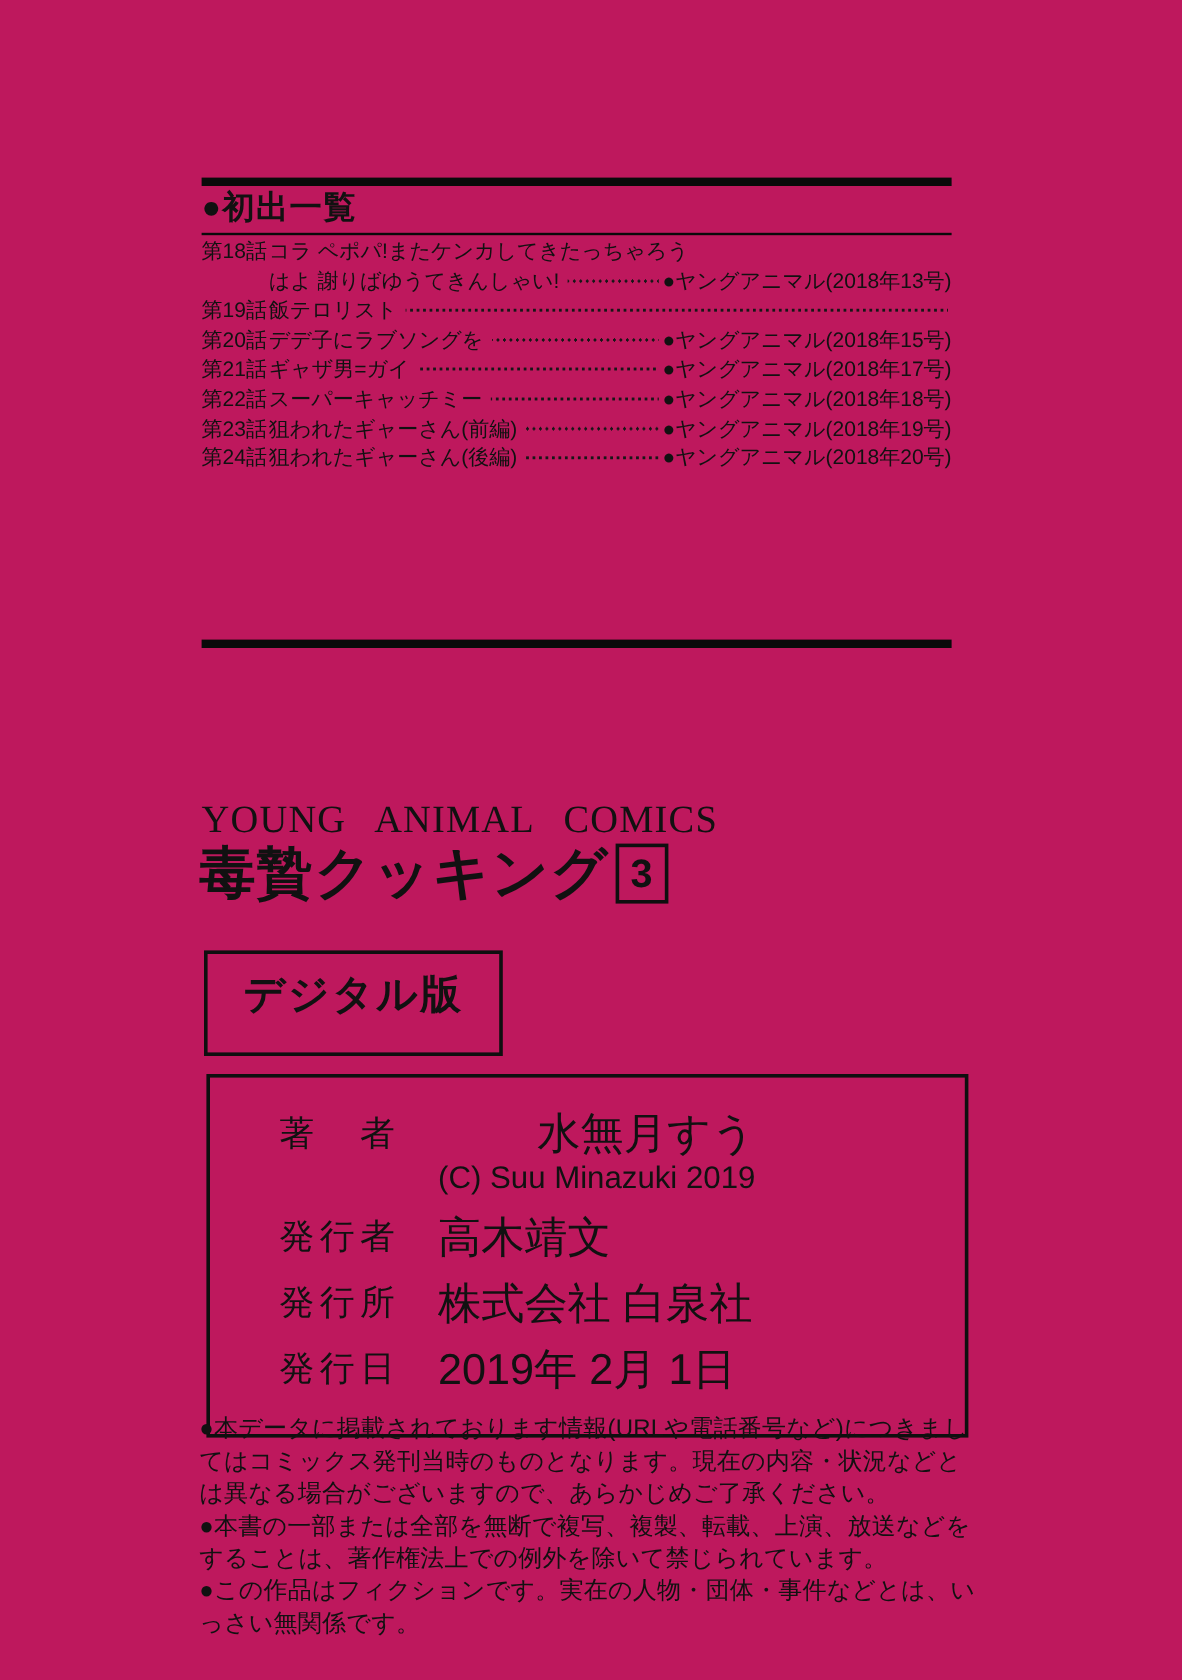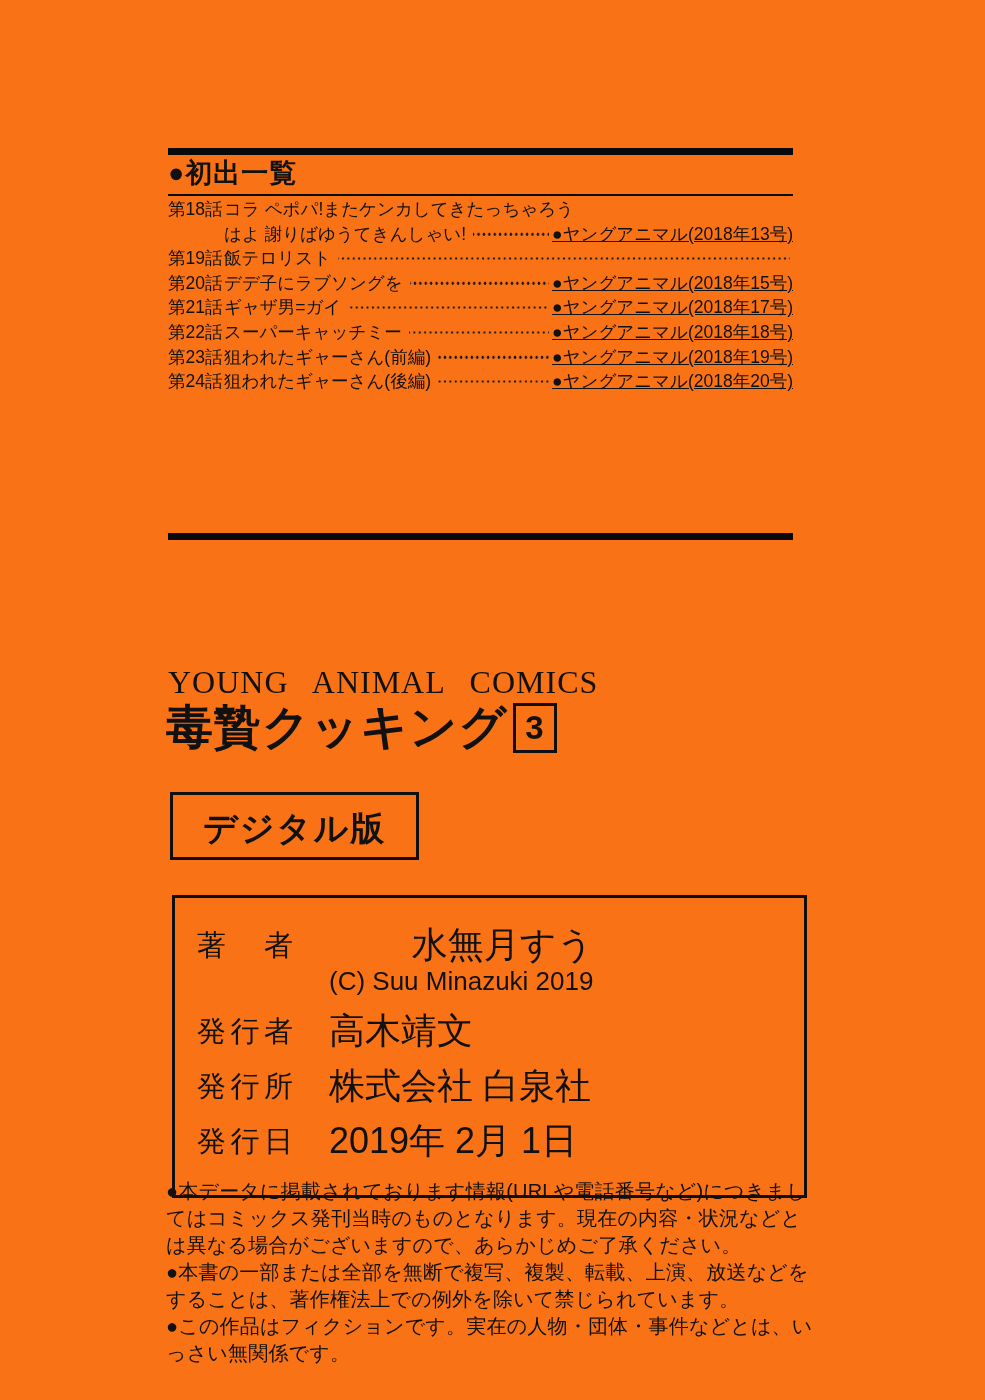--- a/index.html
+++ b/index.html
@@ -1,19 +1,19 @@
 <!DOCTYPE html>
 <html><head>
 <meta charset="utf-8">
 <style>
   html,body{margin:0;padding:0;background:#e8e8e8;}
   .page{
     position:relative;
     width:985px;height:1400px;
-    background:#f97316;
+    background:#be185d;
     margin:0 auto;
     font-family:"Liberation Sans","DejaVu Sans",sans-serif;
     color:#111;
     overflow:hidden;
   }
   
   .bar{position:absolute;left:168px;width:625px;height:7px;background:#0a0a0a;}
   .bar-top{top:148px;}
   .bar-close{top:533px;}
   .section-heading{
@@ -26,51 +26,51 @@
     font-size:17.5px;line-height:24.6px;
   }
   .ch-row{display:flex;align-items:flex-start;}
   .ch-no{flex:0 0 56px;white-space:nowrap;}
   .ch-title{flex:0 0 auto;white-space:nowrap;text-align:center;}
   .ch-leader{
     flex:1 1 20px;min-width:16px;height:24.6px;margin:0 3px 0 7px;
     background-image:radial-gradient(circle,#161616 1.25px,transparent 1.45px);
     background-size:5.4px 24.6px;background-position:center;background-repeat:repeat-x;
   }
-  .ch-pub{flex:0 0 auto;white-space:nowrap;text-decoration:underline;}
+  .ch-pub{flex:0 0 auto;white-space:nowrap;}
   
   .brand{
     position:absolute;left:168px;top:664px;
     font-family:"Liberation Serif","DejaVu Serif",serif;
     font-weight:normal;font-size:32px;letter-spacing:1px;word-spacing:16px;
     white-space:nowrap;
   }
   .title-row{
     position:absolute;left:166px;top:696px;
     display:flex;align-items:center;white-space:nowrap;
   }
   .book-title{font-size:47px;font-weight:bold;letter-spacing:1px;}
   .vol-box{
     display:inline-flex;align-items:center;justify-content:center;
     width:38px;height:44px;border:3.5px solid #0f0f0f;margin-left:5px;
     font-size:33px;font-weight:bold;
   }
   .edition-box{
     position:absolute;left:170px;top:792px;
     display:inline-block;border:3.5px solid #0f0f0f;
-    padding:11px 30px 5px 30px;
+    padding:11px 30px 25px 30px;
     font-size:34px;font-weight:600;letter-spacing:2px;white-space:nowrap;
   }
   
   .colophon{
     position:absolute;left:172px;top:895px;width:607px;height:271px;
     border:3px solid #0f0f0f;
     padding:26px 0 0 22px;box-sizing:content-box;
   }
-  .c-row{display:flex;align-items:flex-start;margin-bottom:13px;}
+  .c-row{display:flex;align-items:flex-start;margin-bottom:13px;margin-left:36px;}
   .c-label{
     flex:0 0 96px;font-size:29px;line-height:42px;
     text-align:justify;text-align-last:justify;
   }
   .c-gap{flex:0 0 36px;}
   .c-value{font-size:36px;line-height:42px;white-space:nowrap;text-align:right;}
   .c-note{font-size:26px;line-height:31px;white-space:nowrap;}
   
   .notices{
     position:absolute;left:166px;top:1178px;width:652px;

